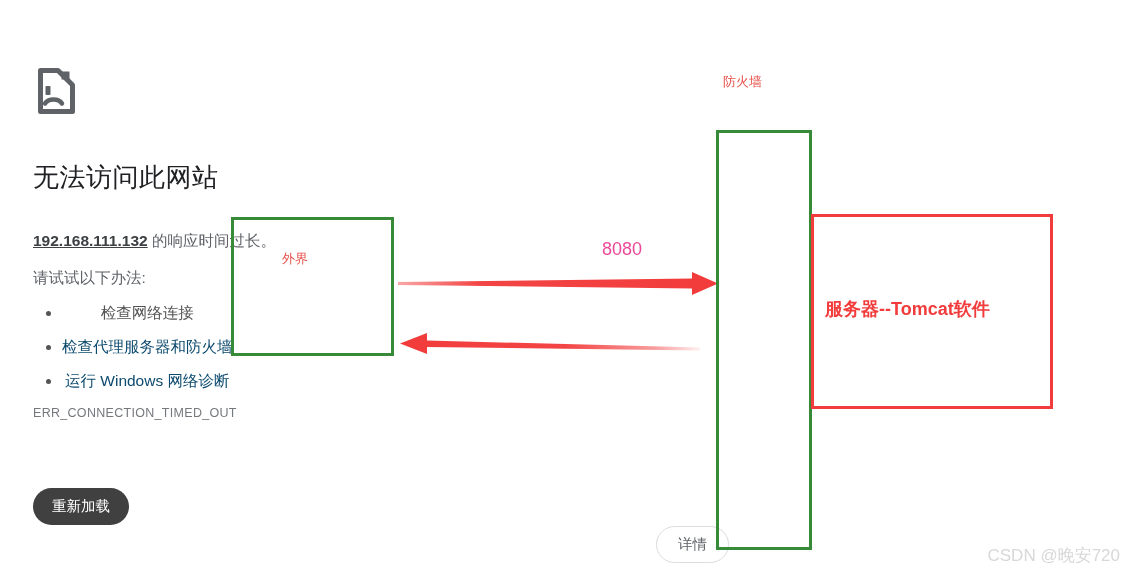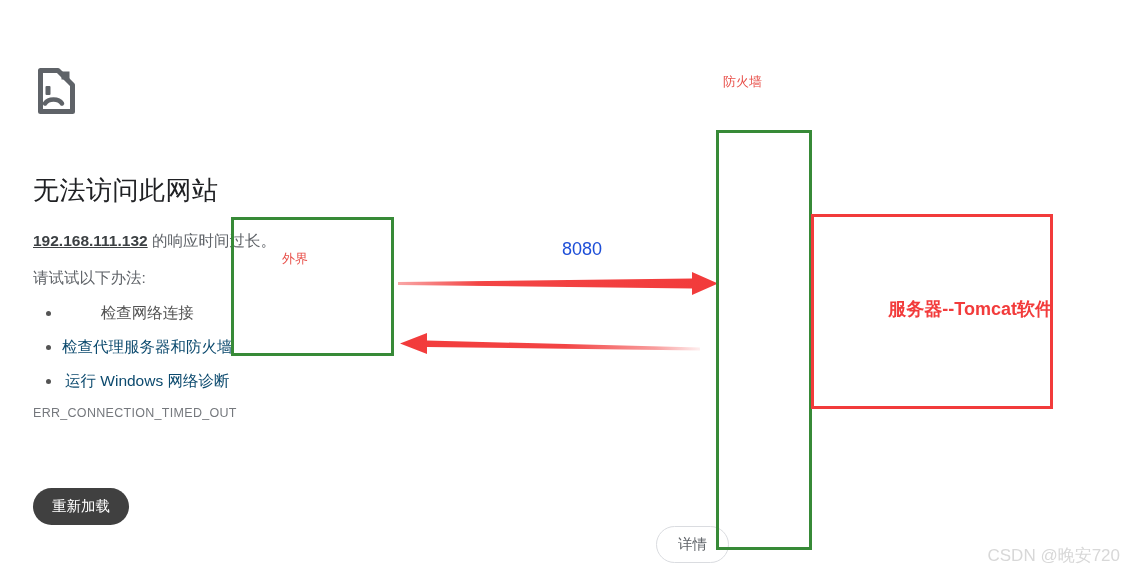--- a/index.html
+++ b/index.html
@@ -7,21 +7,21 @@
     width: 1127px; height: 575px;
     position: relative; overflow: hidden;
     font-family: "Liberation Sans", "DejaVu Sans", sans-serif;
   }
   .stage { position: absolute; left: 0; top: 0; width: 1127px; height: 575px; }
 
   
   .sad-icon { position: absolute; left: 32px; top: 66px; }
 
   .page-title {
-    position: absolute; left: 33px; top: 173px;
+    position: absolute; left: 33px; top: 160px;
     font-size: 26px; font-weight: 400; color: #202124;
     letter-spacing: 0.5px;
   }
   .subtitle {
     position: absolute; left: 33px; top: 231px;
     font-size: 15.5px; color: #5f6368;
   }
   .subtitle .ip { font-weight: 700; color: #3c4043; text-decoration: underline; }
   .hint {
     position: absolute; left: 33px; top: 268px;
@@ -59,24 +59,24 @@
   
   .annotation-layer { position: absolute; left: 0; top: 0; width: 1127px; height: 575px; pointer-events: none; z-index: 5; }
   .ann-box { position: absolute; border: 3px solid #378a37; box-sizing: border-box; }
   .box-outside  { left: 231px; top: 217px; width: 163px; height: 139px; }
   .box-firewall { left: 716px; top: 130px; width: 96px;  height: 420px; }
   .box-server   { left: 811px; top: 214px; width: 242px; height: 195px; border-color: #f23b3b; }
 
   .ann-label { position: absolute; color: #e8504a; font-size: 13px; white-space: nowrap; }
   .label-outside  { left: 266px; top: 250px; margin-left: 16px; }
   .label-firewall { left: 723px; top: 73px; }
-  .label-port     { left: 562px; top: 239px; font-size: 18px; color: #1d4ed8; }
+  .label-port     { left: 602px; top: 239px; font-size: 18px; color: #ec4899; }
   .label-server   {
-    left: 811px; top: 297px; width: 242px;
-    text-align: right; padding-left: 38px; box-sizing: border-box;
+    left: 787px; top: 297px; width: 242px;
+    text-align: left; padding-left: 38px; box-sizing: border-box;
     font-size: 18px; font-weight: 600; color: #f23b3b;
   }
   .arrows-svg { position: absolute; left: 0; top: 0; }
 
   .watermark {
     position: absolute; right: 7px; bottom: 8px;
     font-size: 17px; color: #d8d8d8; z-index: 6;
   }
 </style>
 </head>

